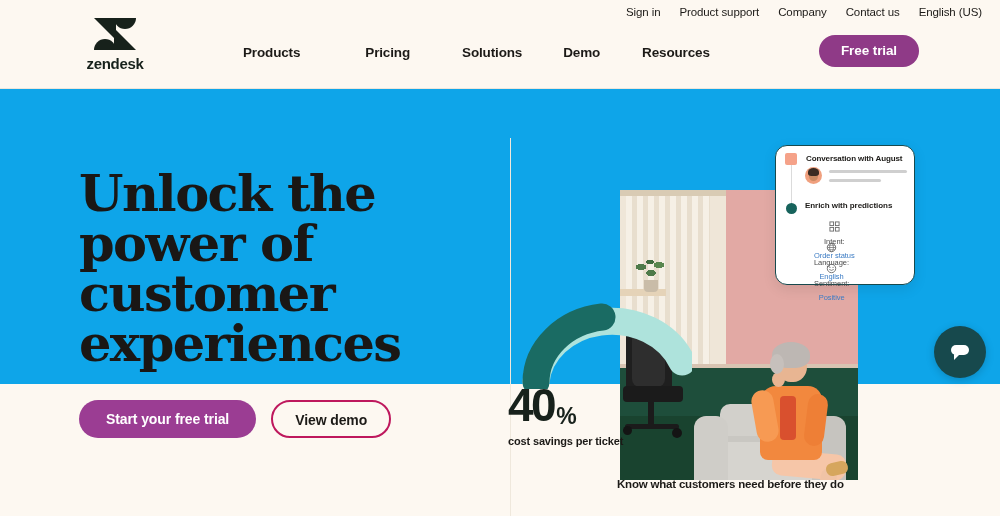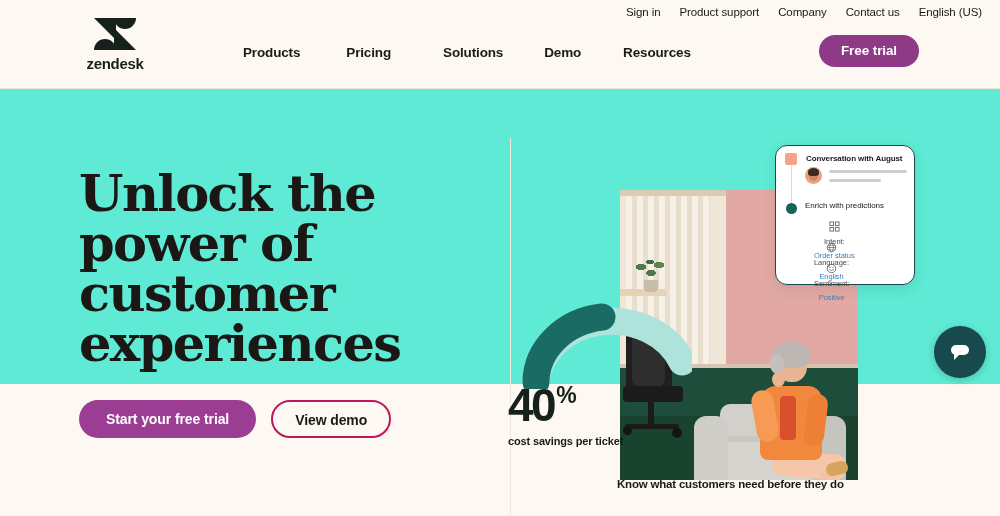--- a/index.html
+++ b/index.html
@@ -3,21 +3,21 @@
 <meta charset="utf-8">
 <style>
   * { box-sizing: border-box; margin: 0; padding: 0; }
   html, body { width: 1000px; height: 516px; overflow: hidden; }
   body {
     font-family: "Liberation Sans", sans-serif;
     background: #FDF8F1;
     color: #1C1A17;
     -webkit-font-smoothing: antialiased;
   }
-  .page { position: relative; width: 1000px; height: 384px; background: #5eead4; padding-left: 24px; }
+  .page { position: relative; width: 1000px; height: 384px; background: #0ea5e9; padding-left: 24px; }
 
   
   .header {
     position: absolute; top: 0; left: 0; width: 1000px; height: 89px;
     background: #FDF8F1; border-bottom: 1px solid #EDE6DA;
   }
   .utility-nav {
     position: absolute; top: 2px; right: 18px;
     display: flex; align-items: center; gap: 19px; height: 20px;
   }
@@ -34,21 +34,21 @@
     letter-spacing: -0.3px; color: #17211B; margin-top: 3px;
   }
   .main-nav {
     position: absolute; left: 243px; top: 40px;
     display: flex; align-items: center; gap: 0; height: 24px;
   }
   .nav-item {
     font-size: 13.5px; font-weight: 700; color: #1C1A17;
     letter-spacing: -0.15px; cursor: pointer; white-space: nowrap;
   }
-  .nav-gap-1 { margin-right: 46px; }
+  .nav-gap-1 { margin-right: 65px; }
   .nav-gap-2 { margin-right: 52px; }
   .nav-gap-3 { margin-right: 41px; }
   .nav-gap-4 { margin-right: 42px; }
   .free-trial-btn {
     position: absolute; right: 81px; top: 35px;
     background: #8F3A87; color: #FFFFFF; border: none; border-radius: 30px;
     font-family: "Liberation Sans", sans-serif;
     font-size: 13.5px; font-weight: 700; letter-spacing: -0.1px;
     padding: 0 22px; height: 32px; line-height: 32px; cursor: pointer;
   }
@@ -137,21 +137,21 @@
   .ph-pants { position: absolute; left: 152px; top: 262px; width: 74px; height: 26px; background: #F6C6A8; border-radius: 10px; transform: rotate(5deg); }
   .ph-shin { position: absolute; left: 198px; top: 278px; width: 16px; height: 44px; background: #F0C3A6; border-radius: 8px; transform: rotate(12deg); }
   .ph-shoe1 { position: absolute; left: 206px; top: 272px; width: 22px; height: 13px; background: #D6A65E; border-radius: 6px; transform: rotate(-12deg); }
 
   
   .arc-wrap { position: absolute; left: 22px; top: 195px; width: 170px; height: 105px; }
   .stat-block { position: absolute; left: 8px; top: 296px; width: 130px; }
   .stat-number {
     font-family: "Liberation Sans", sans-serif; font-weight: 700;
     font-size: 46px; line-height: 0.9; letter-spacing: -2.5px; color: #17211B;
-    display: flex; align-items: flex-start;
+    display: flex; align-items: flex-end;
   }
   .stat-pct { font-size: 23px; font-weight: 700; letter-spacing: -0.8px; margin-left: 2px; }
   .stat-caption {
     margin-top: 9px; font-size: 11px; font-weight: 700;
     letter-spacing: -0.15px; color: #1C1A17;
   }
   .photo-caption {
     position: absolute; left: 117px; top: 389px; width: 260px;
     font-size: 11.5px; font-weight: 700; letter-spacing: -0.2px; color: #1C1A17;
   }
@@ -171,21 +171,21 @@
   .conv-dot { position: absolute; left: 10px; top: 57px; width: 11px; height: 11px; background: #17635C; border-radius: 50%; }
   .conv-avatar {
     position: absolute; left: 29px; top: 21px; width: 17px; height: 17px; border-radius: 50%;
     background: #F0A07E; overflow: hidden;
   }
   .av-hair { position: absolute; left: 3px; top: 1px; width: 11px; height: 8px; background: #3A2B22; border-radius: 50% 50% 30% 30%; }
   .av-face { position: absolute; left: 4px; top: 5px; width: 9px; height: 9px; background: #C98A63; border-radius: 50%; }
   .conv-ml1 { position: absolute; left: 53px; top: 24px; width: 78px; height: 2.5px; background: #CFCFCF; border-radius: 2px; }
   .conv-ml2 { position: absolute; left: 53px; top: 33px; width: 52px; height: 2.5px; background: #CFCFCF; border-radius: 2px; }
   .conv-enrich {
-    position: absolute; left: 29px; top: 55px; font-size: 8px; font-weight: 400;
+    position: absolute; left: 29px; top: 55px; font-size: 8px; font-weight: 700;
     color: #1C1A17; letter-spacing: -0.05px; white-space: nowrap;
   }
   .pred-row {
     position: absolute; left: 38px; display: flex; align-items: center; gap: 5px;
     font-size: 7.5px; white-space: nowrap; letter-spacing: -0.05px; flex-direction: column;
   }
   .pred-row.r1 { top: 75px; }
   .pred-row.r2 { top: 96px; }
   .pred-row.r3 { top: 117px; }
   .pred-label { color: #4A4A4A; }

